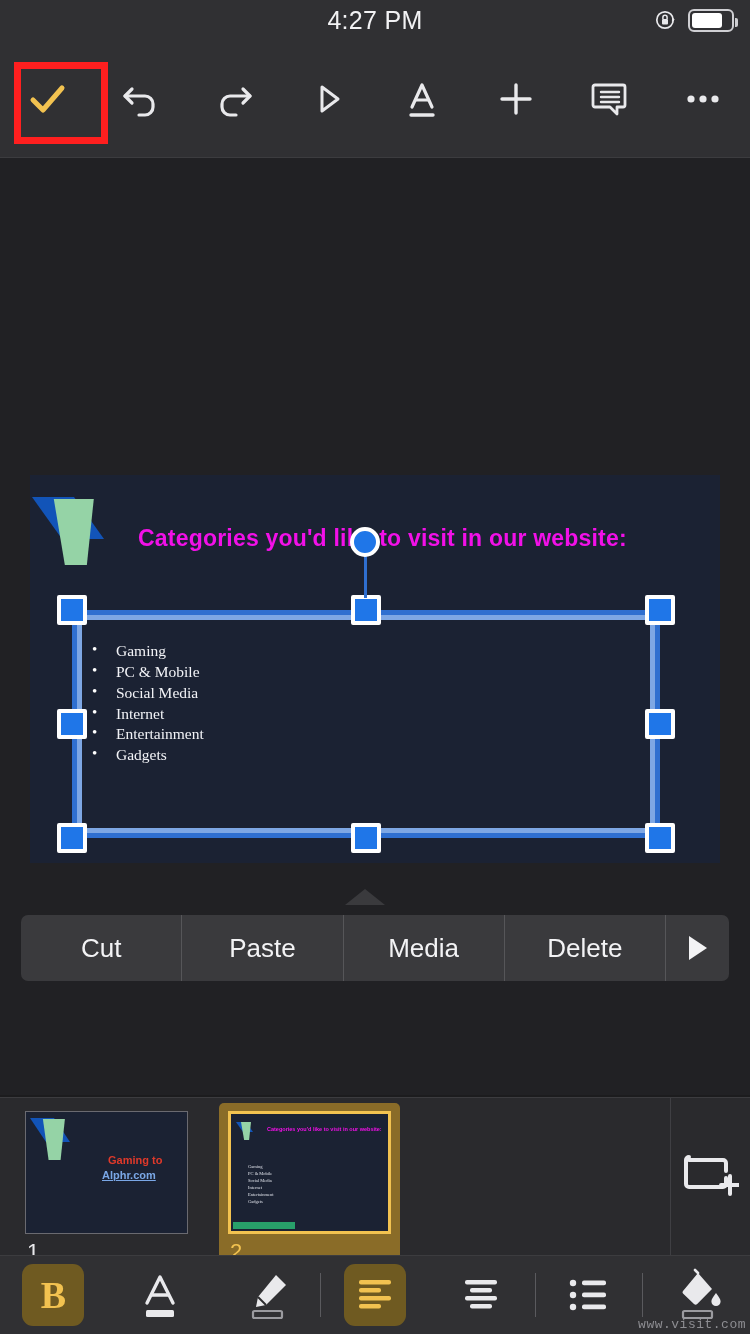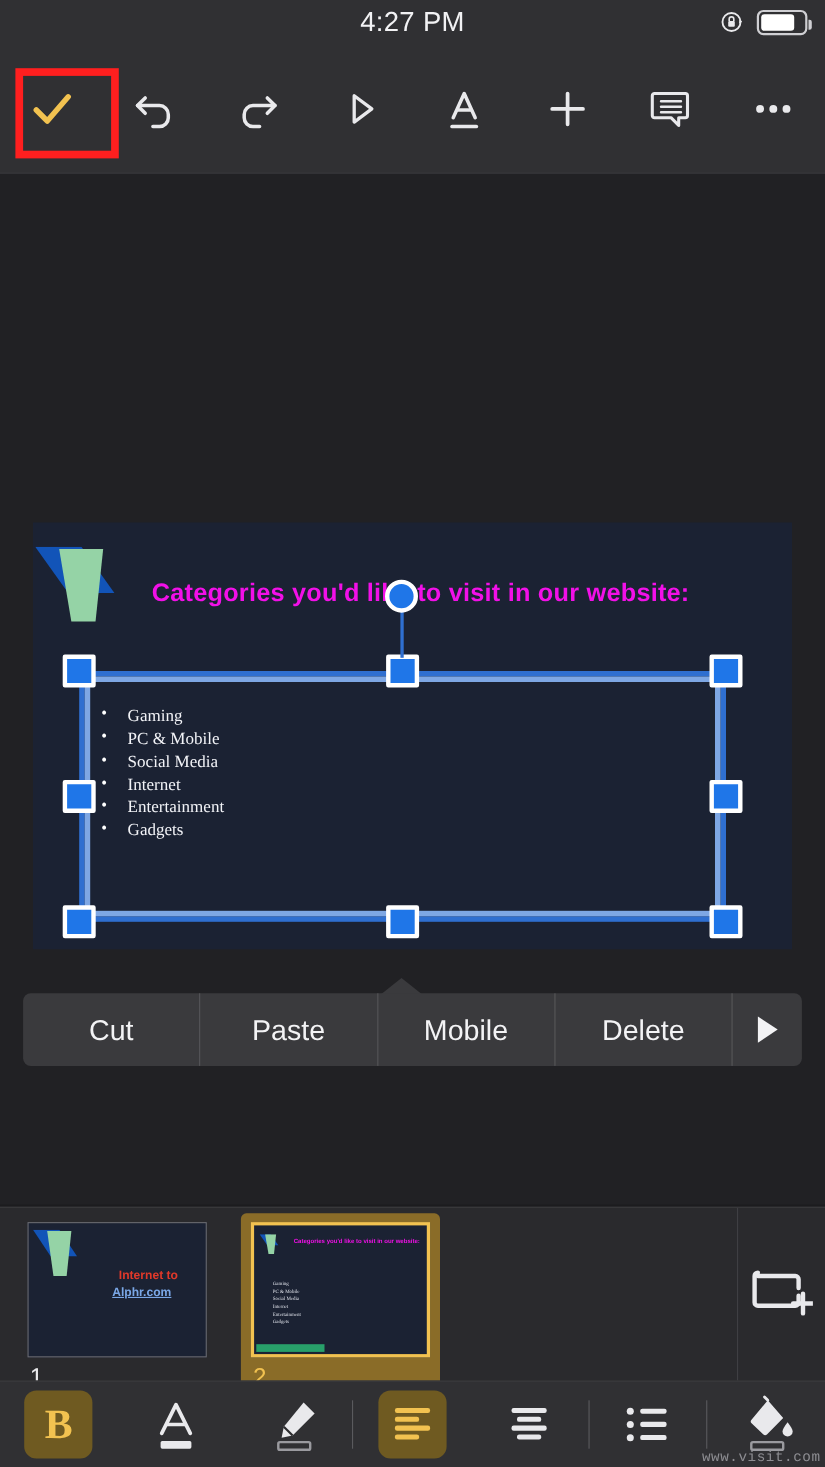--- a/index.html
+++ b/index.html
@@ -74,21 +74,21 @@
     border: 4px solid #fff; border-radius: 2px; }
   .rot-line { position: absolute; background: #2f6fd0; width: 3px; }
   .rot-knob { position: absolute; width: 30px; height: 30px; border-radius: 50%;
     background: #1f76e8; border: 4px solid #fff; }
 
   
   .ctx-wrap { position: absolute; left: 21px; top: 903px; width: 708px; height: 66px; }
   .ctx-arrow { position: absolute; left: 324px; top: -14px; width: 0; height: 0;
     border-left: 20px solid transparent; border-right: 20px solid transparent;
     border-bottom: 16px solid #3a3a3d; }
-  .ctx-menu { position: absolute; left: 0; top: 0; width: 708px; height: 66px;
+  .ctx-menu { position: absolute; left: 0; top: 12px; width: 708px; height: 66px;
     background: #3a3a3d; border-radius: 7px; display: flex; align-items: stretch; }
   .ctx-item { flex: 1; display: flex; align-items: center; justify-content: center;
     color: #f3f3f5; font-size: 26px; border-right: 1px solid #565659; }
   .ctx-item:last-child { border-right: none; flex: 0 0 63px; }
   .ctx-caret { width: 0; height: 0; border-top: 12px solid transparent;
     border-bottom: 12px solid transparent; border-left: 18px solid #f3f3f5; }
 
   
   .thumbstrip { position: absolute; left: 0; top: 1097px; width: 750px; height: 158px;
     background: #2a2a2d; border-top: 1px solid #3c3c3f; display: flex; align-items: stretch; }
@@ -249,39 +249,39 @@
 
       <div class="rot-line" style="left:292px; top:-68px; height:56px;"></div>
       <div class="rot-knob" style="left:278px; top:-83px;"></div>
     </div>
 
     <div class="ctx-wrap" style="top:745px;">
       <div class="ctx-arrow"></div>
       <div class="ctx-menu">
         <div class="ctx-item">Cut</div>
         <div class="ctx-item">Paste</div>
-        <div class="ctx-item">Mobile</div>
+        <div class="ctx-item">Media</div>
         <div class="ctx-item">Delete</div>
         <div class="ctx-item">
           <span class="ctx-caret"></span>
         </div>
       </div>
     </div>
   </div>
 
   <div class="thumbstrip">
     <div class="thumbs">
 
       <div class="thumb">
         <div class="thumb-img">
           <svg class="t1-deco" viewBox="0 0 66 56">
             <path d="M0 0 L24 0 L40 24 L16 24 Z" fill="#1254b8"></path>
             <path d="M13 1 L35 1 L35 42 L23 42 Z" fill="#95d3a6" transform="skewX(-6)"></path>
           </svg>
-          <div class="t1-line1">Internet to</div>
+          <div class="t1-line1">Gaming to</div>
           <div class="t1-line2">Alphr.com</div>
         </div>
         <div class="thumb-num">1</div>
       </div>
 
       <div class="thumb selected">
         <div class="thumb-img">
           <svg class="t2-deco" viewBox="0 0 28 24">
             <path d="M0 0 L10 0 L17 10 L7 10 Z" fill="#1254b8"></path>
             <path d="M5 0 L15 0 L15 18 L10 18 Z" fill="#95d3a6" transform="skewX(-6)"></path>

